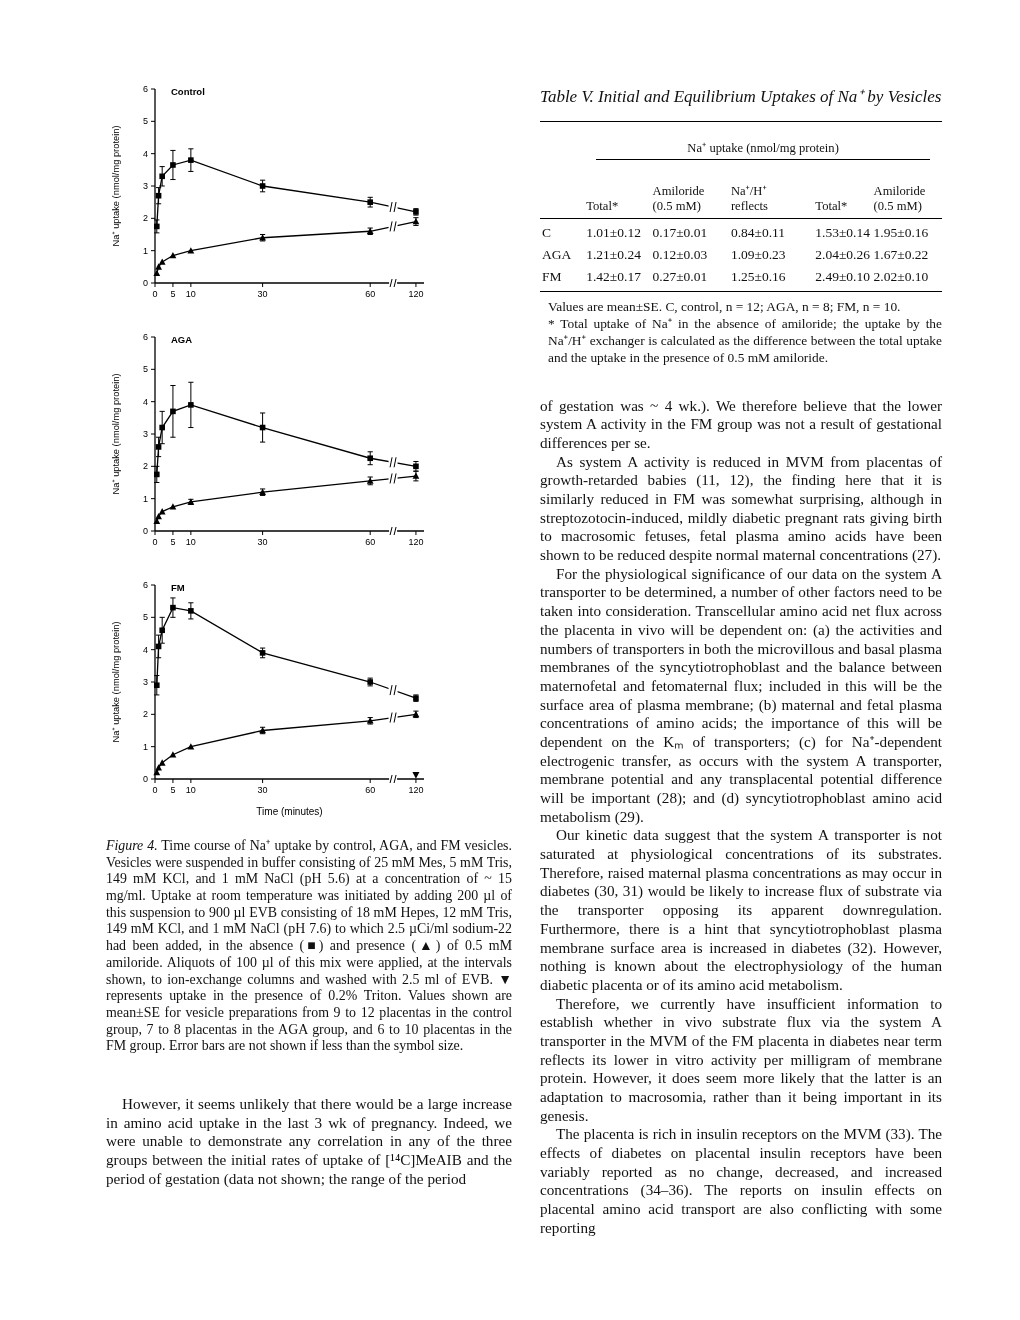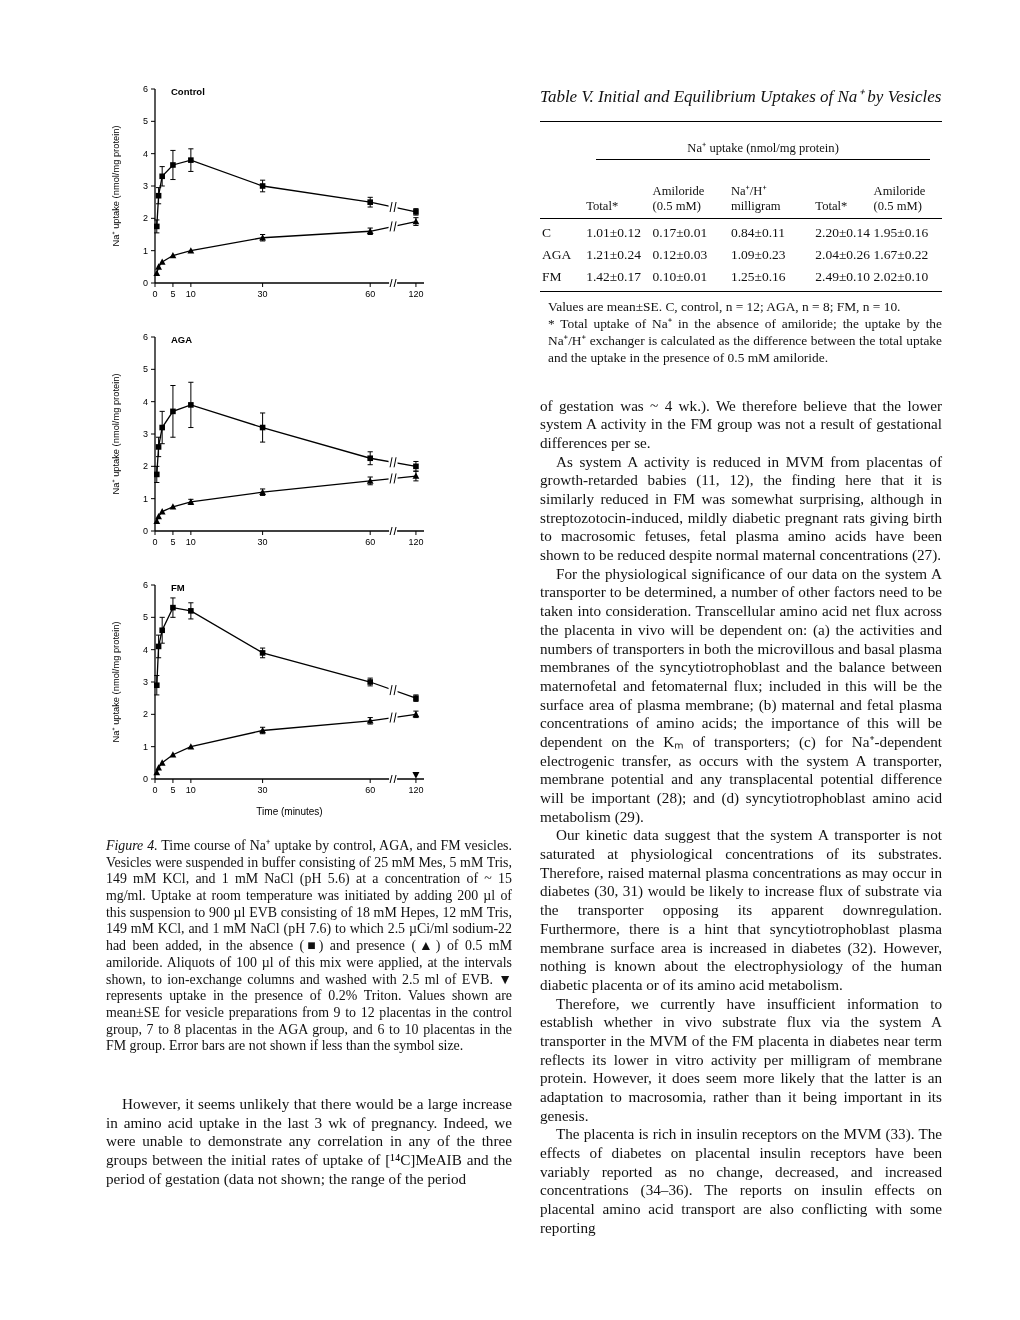--- a/index.html
+++ b/index.html
@@ -358,47 +358,47 @@
           <th colspan="5" class="span-h">
             <div>Na⁺ uptake (nmol/mg protein)</div>
           </th>
         </tr>
         <tr class="colhead">
           <th></th>
           <th>Total*</th>
           <th>Amiloride
 (0.5 mM)</th>
           <th>Na⁺/H⁺
-milligram</th>
+reflects</th>
           <th>Total*</th>
           <th>Amiloride
 (0.5 mM)</th>
         </tr>
       </thead>
       <tbody>
         <tr>
           <td>C</td>
           <td>1.01±0.12</td>
           <td>0.17±0.01</td>
           <td>0.84±0.11</td>
-          <td>2.20±0.14</td>
+          <td>1.53±0.14</td>
           <td>1.95±0.16</td>
         </tr>
         <tr>
           <td>AGA</td>
           <td>1.21±0.24</td>
           <td>0.12±0.03</td>
           <td>1.09±0.23</td>
           <td>2.04±0.26</td>
           <td>1.67±0.22</td>
         </tr>
         <tr>
           <td>FM</td>
           <td>1.42±0.17</td>
-          <td>0.10±0.01</td>
+          <td>0.27±0.01</td>
           <td>1.25±0.16</td>
           <td>2.49±0.10</td>
           <td>2.02±0.10</td>
         </tr>
       </tbody>
     </table>
 
     <p class="footnote">Values are mean±SE. C, control, n = 12; AGA, n = 8; FM, n = 10.</p>
     <p class="footnote">* Total uptake of Na⁺ in the absence of amiloride; the uptake by the Na⁺/H⁺ exchanger is calculated as the difference between the total uptake and the uptake in the presence of 0.5 mM amiloride.</p>
 

